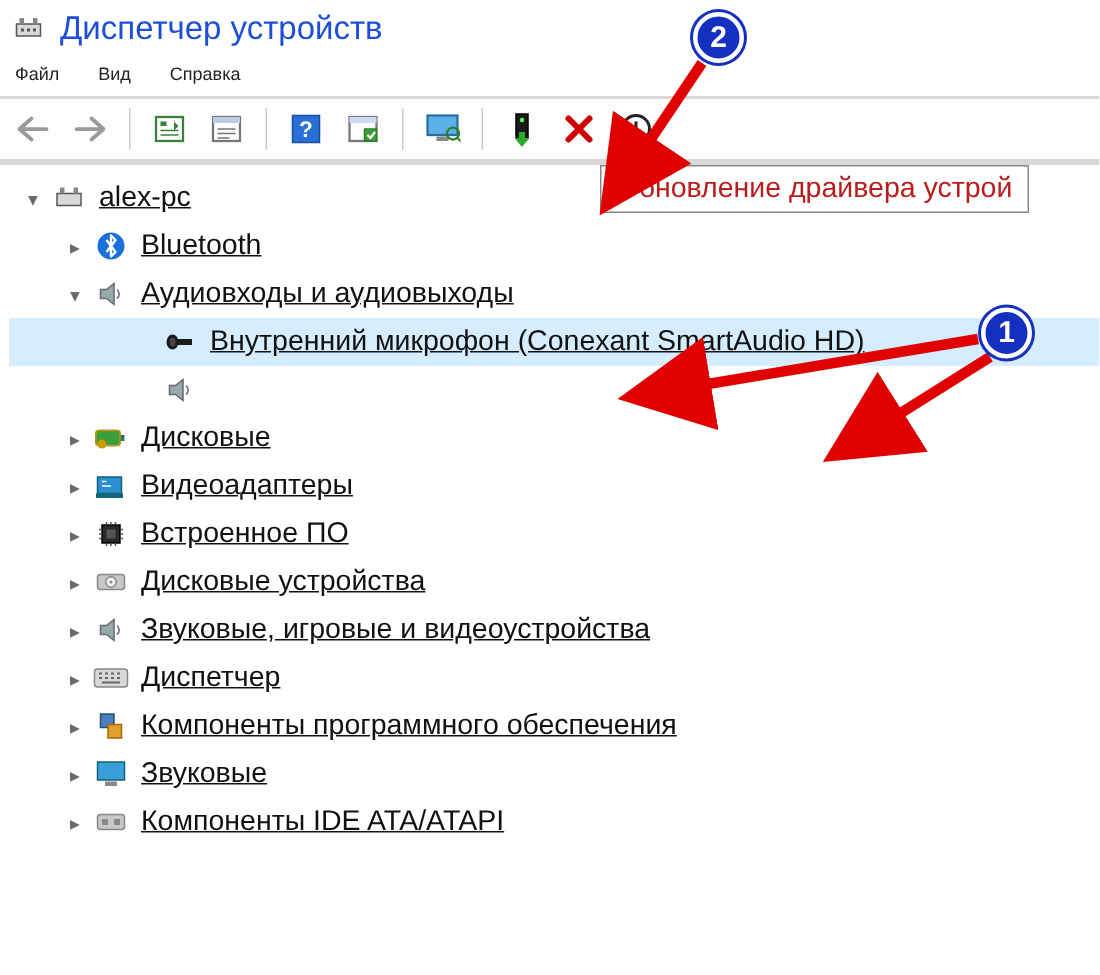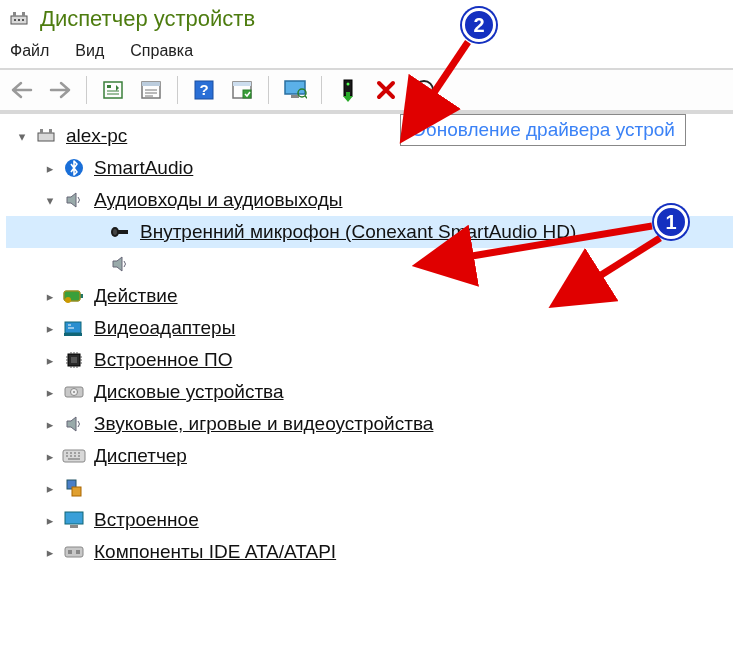--- a/index.html
+++ b/index.html
@@ -13,27 +13,27 @@
     position: relative;
   }
   
   .titlebar {
     display: flex;
     align-items: center;
     padding: 6px 8px 4px 8px;
     gap: 10px;
   }
   .titlebar .icon { width: 22px; height: 22px; display:flex; align-items:center; justify-content:center; }
-  .titlebar .title { font-size: 22px; color: #4d7c0f; }
+  .titlebar .title { font-size: 22px; color: #1d4ed8; }
   
   .menubar {
     display: flex;
     gap: 26px;
     padding: 6px 10px 8px 10px;
-    font-size: 16px;
+    font-size: 12px;
     color: #222;
   }
   .menubar .menu-item { cursor: default; }
   
   .toolbar {
     border-top: 2px solid #d8d8d8;
     border-bottom: 2px solid #d8d8d8;
     padding: 4px 6px;
     display: flex;
     align-items: center;
@@ -76,21 +76,21 @@
   }
   .node.selected .label { }
   
   .tooltip {
     position: absolute;
     top: 0px; left: 400px;
     border: 1px solid #888;
     background: #fff;
     padding: 4px 10px;
     font-size: 19px;
-    color: #3b82f6;
+    color: #b91c1c;
     white-space: nowrap;
   }
   
   .badge {
     position: absolute;
     width: 34px; height: 34px;
     border-radius: 50%;
     background: #1430c0;
     border: 3px solid #fff;
     box-shadow: 0 0 0 2px #1430c0;
@@ -219,21 +219,21 @@
     </div>
 
     <div class="node indent1">
       <span class="chevron">▸</span>
       <span class="ico">
         <svg width="20" height="20" viewBox="0 0 20 20">
             <circle cx="10" cy="10" r="9" fill="#1a6fd8"></circle>
             <path d="M7 6 L13 14 L10 17 V3 L13 6 L7 14" stroke="#fff" stroke-width="1.6" fill="none" stroke-linejoin="round"></path>
           </svg>
       </span>
-      <span class="label">SmartAudio</span>
+      <span class="label">Bluetooth</span>
     </div>
 
     <div class="node indent1">
       <span class="chevron">▾</span>
       <span class="ico">
         <svg width="20" height="20" viewBox="0 0 20 20">
             <path d="M3 7 H7 L12 3 V17 L7 13 H3 Z" fill="#9aa" stroke="#667"></path>
             <path d="M14 7 Q17 10 14 13" stroke="#667" fill="none"></path>
           </svg>
       </span>
@@ -265,21 +265,21 @@
     <div class="node indent1">
       <span class="chevron">▸</span>
       <span class="ico">
         <svg width="22" height="16" viewBox="0 0 22 16">
             <rect x="1" y="3" width="16" height="10" rx="2" fill="#3a9f3a" stroke="#276"></rect>
             <rect x="17" y="6" width="3" height="4" fill="#276"></rect>
             <rect x="1" y="3" width="16" height="10" rx="2" fill="none" stroke="#c90" stroke-width="1"></rect>
             <circle cx="5" cy="12" r="3" fill="#c90"></circle>
           </svg>
       </span>
-      <span class="label">Действие</span>
+      <span class="label">Дисковые</span>
     </div>
 
     <div class="node indent1">
       <span class="chevron">▸</span>
       <span class="ico">
         <svg width="22" height="18" viewBox="0 0 22 18">
             <rect x="2" y="3" width="16" height="11" fill="#2a8fd0" stroke="#167"></rect>
             <rect x="1" y="14" width="18" height="3" fill="#167"></rect>
             <path d="M5 6 h3 M5 9 h6" stroke="#fff"></path>
           </svg>
@@ -334,31 +334,32 @@
     </div>
 
     <div class="node indent1">
       <span class="chevron">▸</span>
       <span class="ico">
         <svg width="20" height="20" viewBox="0 0 20 20">
             <rect x="3" y="2" width="9" height="9" fill="#4a7fc8" stroke="#256"></rect>
             <rect x="8" y="9" width="9" height="9" fill="#e0a030" stroke="#a60"></rect>
           </svg>
       </span>
+      <span class="label">Компоненты программного обеспечения</span>
     </div>
 
     <div class="node indent1">
       <span class="chevron">▸</span>
       <span class="ico">
         <svg width="22" height="20" viewBox="0 0 22 20">
             <rect x="2" y="2" width="18" height="12" fill="#3a9fd8" stroke="#167"></rect>
             <rect x="7" y="15" width="8" height="3" fill="#888"></rect>
           </svg>
       </span>
-      <span class="label">Встроенное</span>
+      <span class="label">Звуковые</span>
     </div>
 
     <div class="node indent1">
       <span class="chevron">▸</span>
       <span class="ico">
         <svg width="22" height="16" viewBox="0 0 22 16">
             <rect x="2" y="3" width="18" height="10" rx="2" fill="#c8c8c8" stroke="#888"></rect>
             <rect x="5" y="6" width="4" height="4" fill="#888"></rect>
             <rect x="13" y="6" width="4" height="4" fill="#888"></rect>
           </svg>

